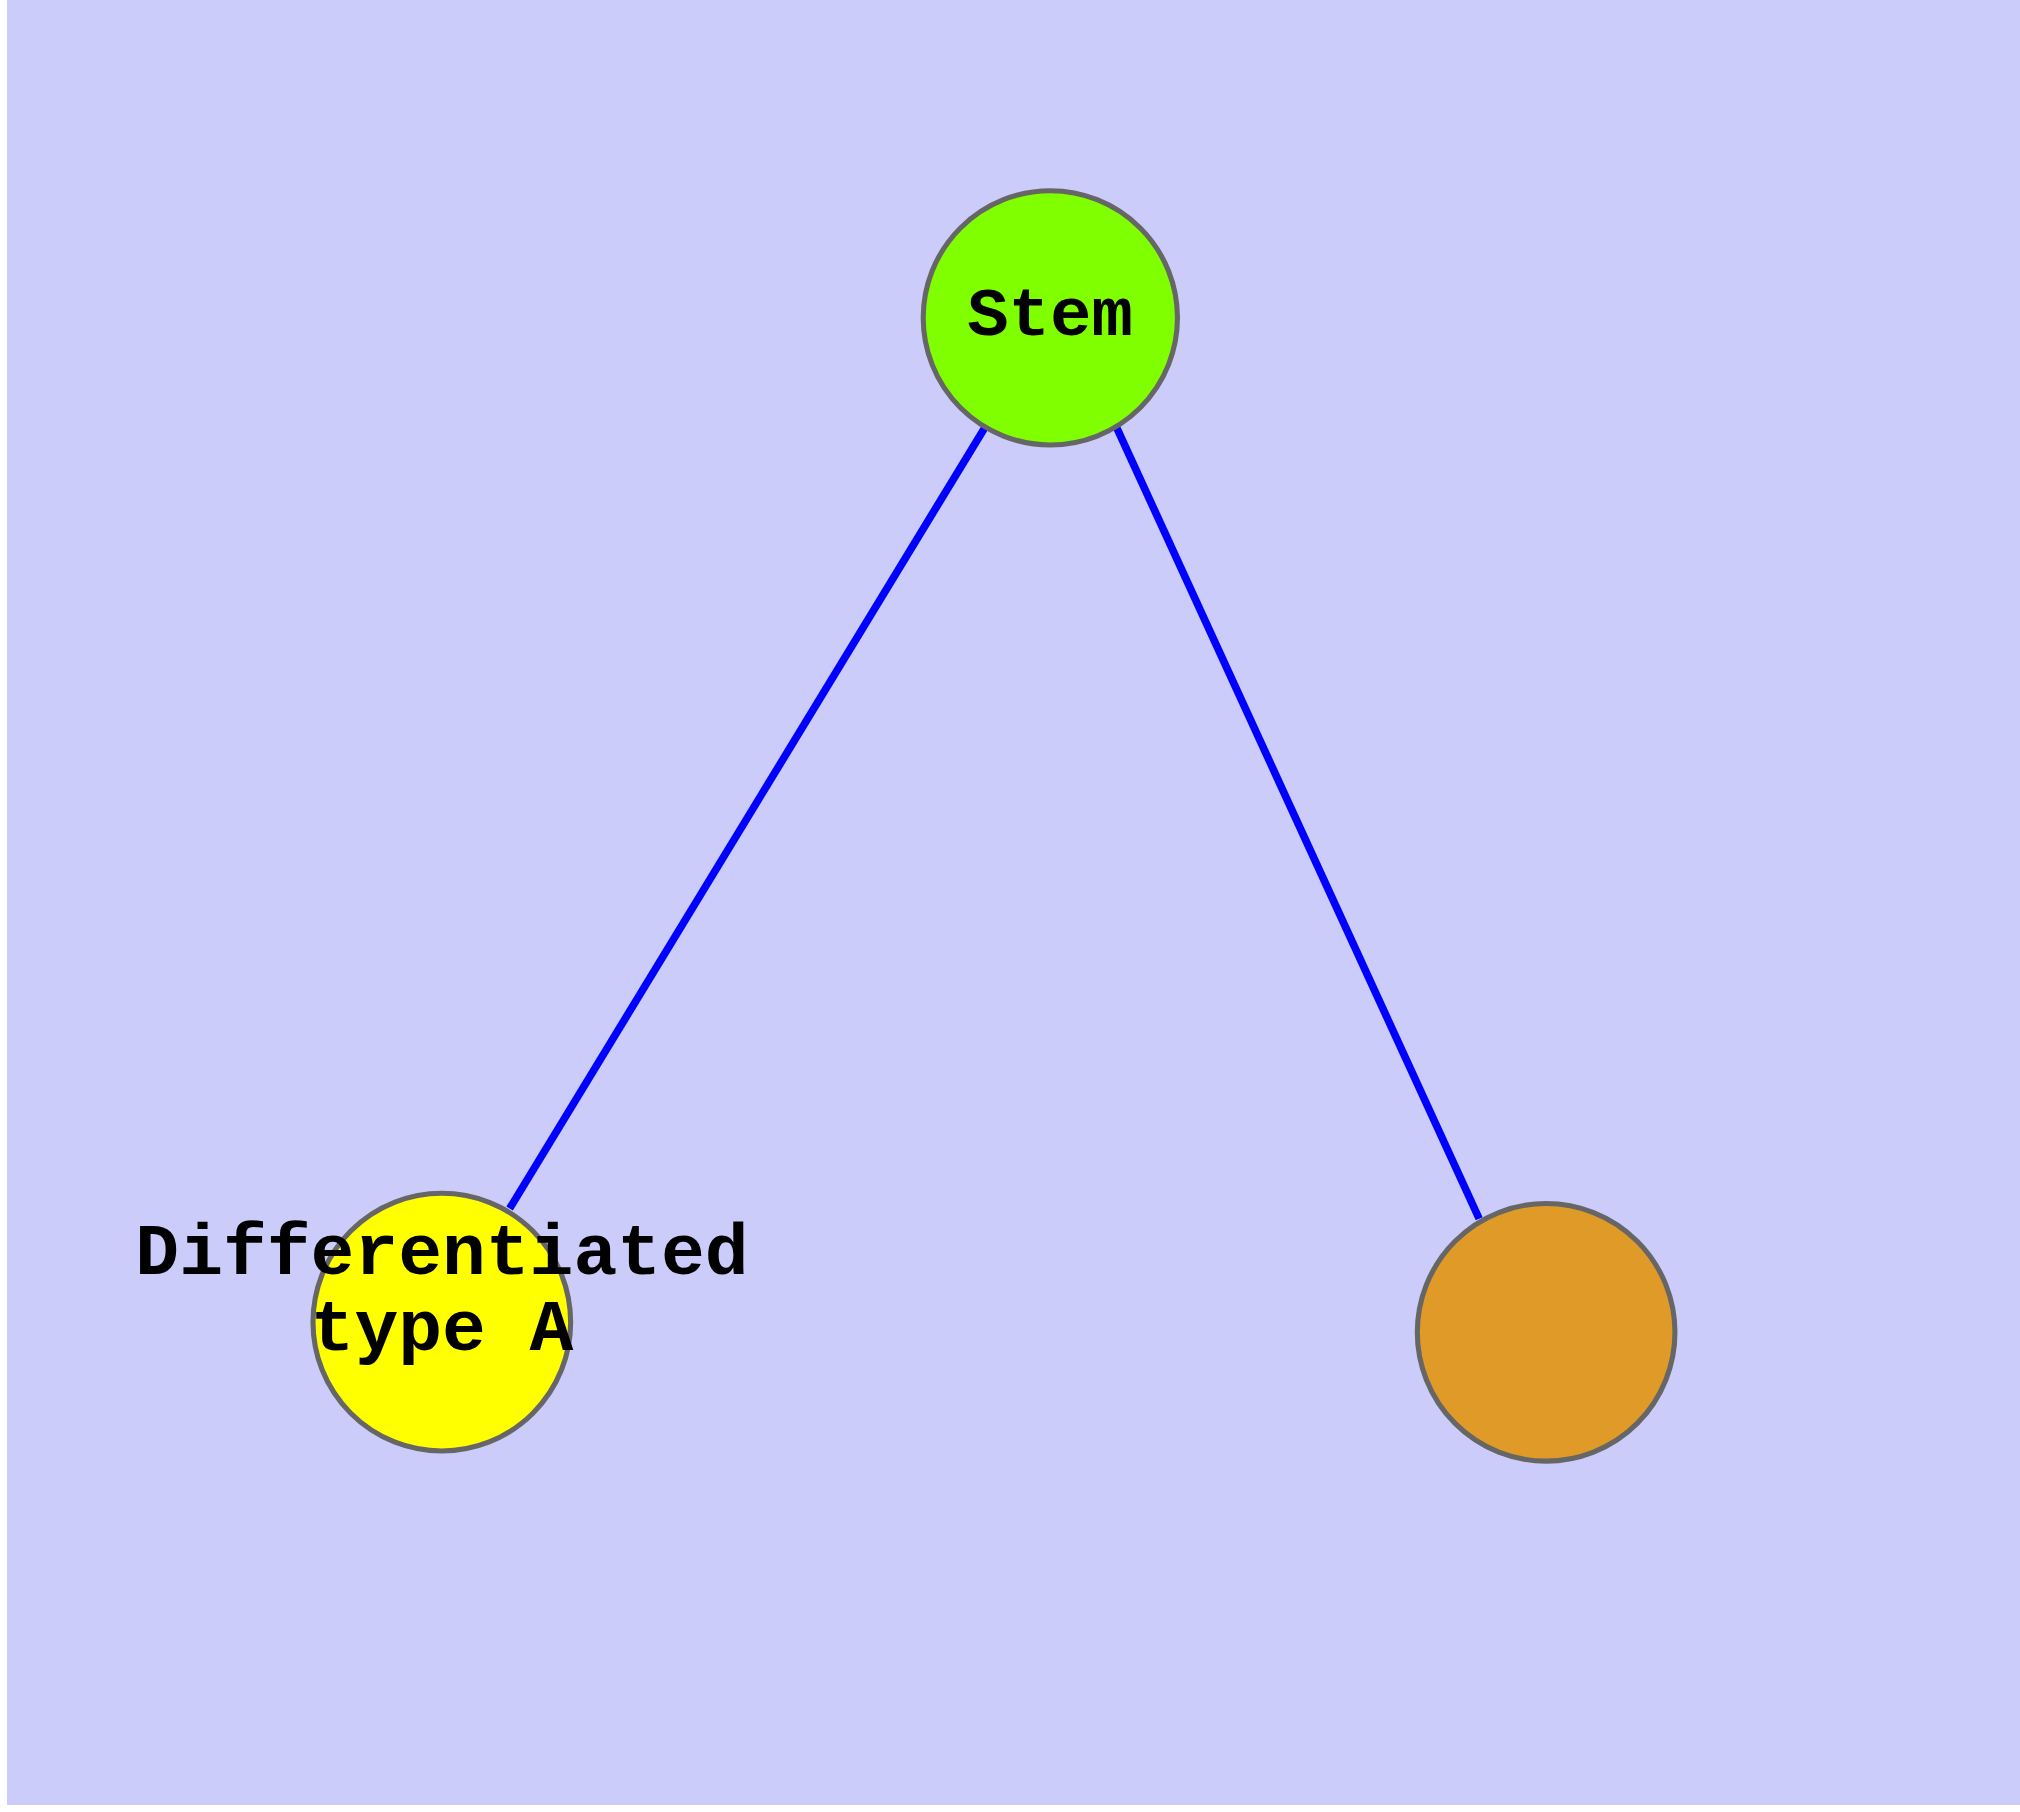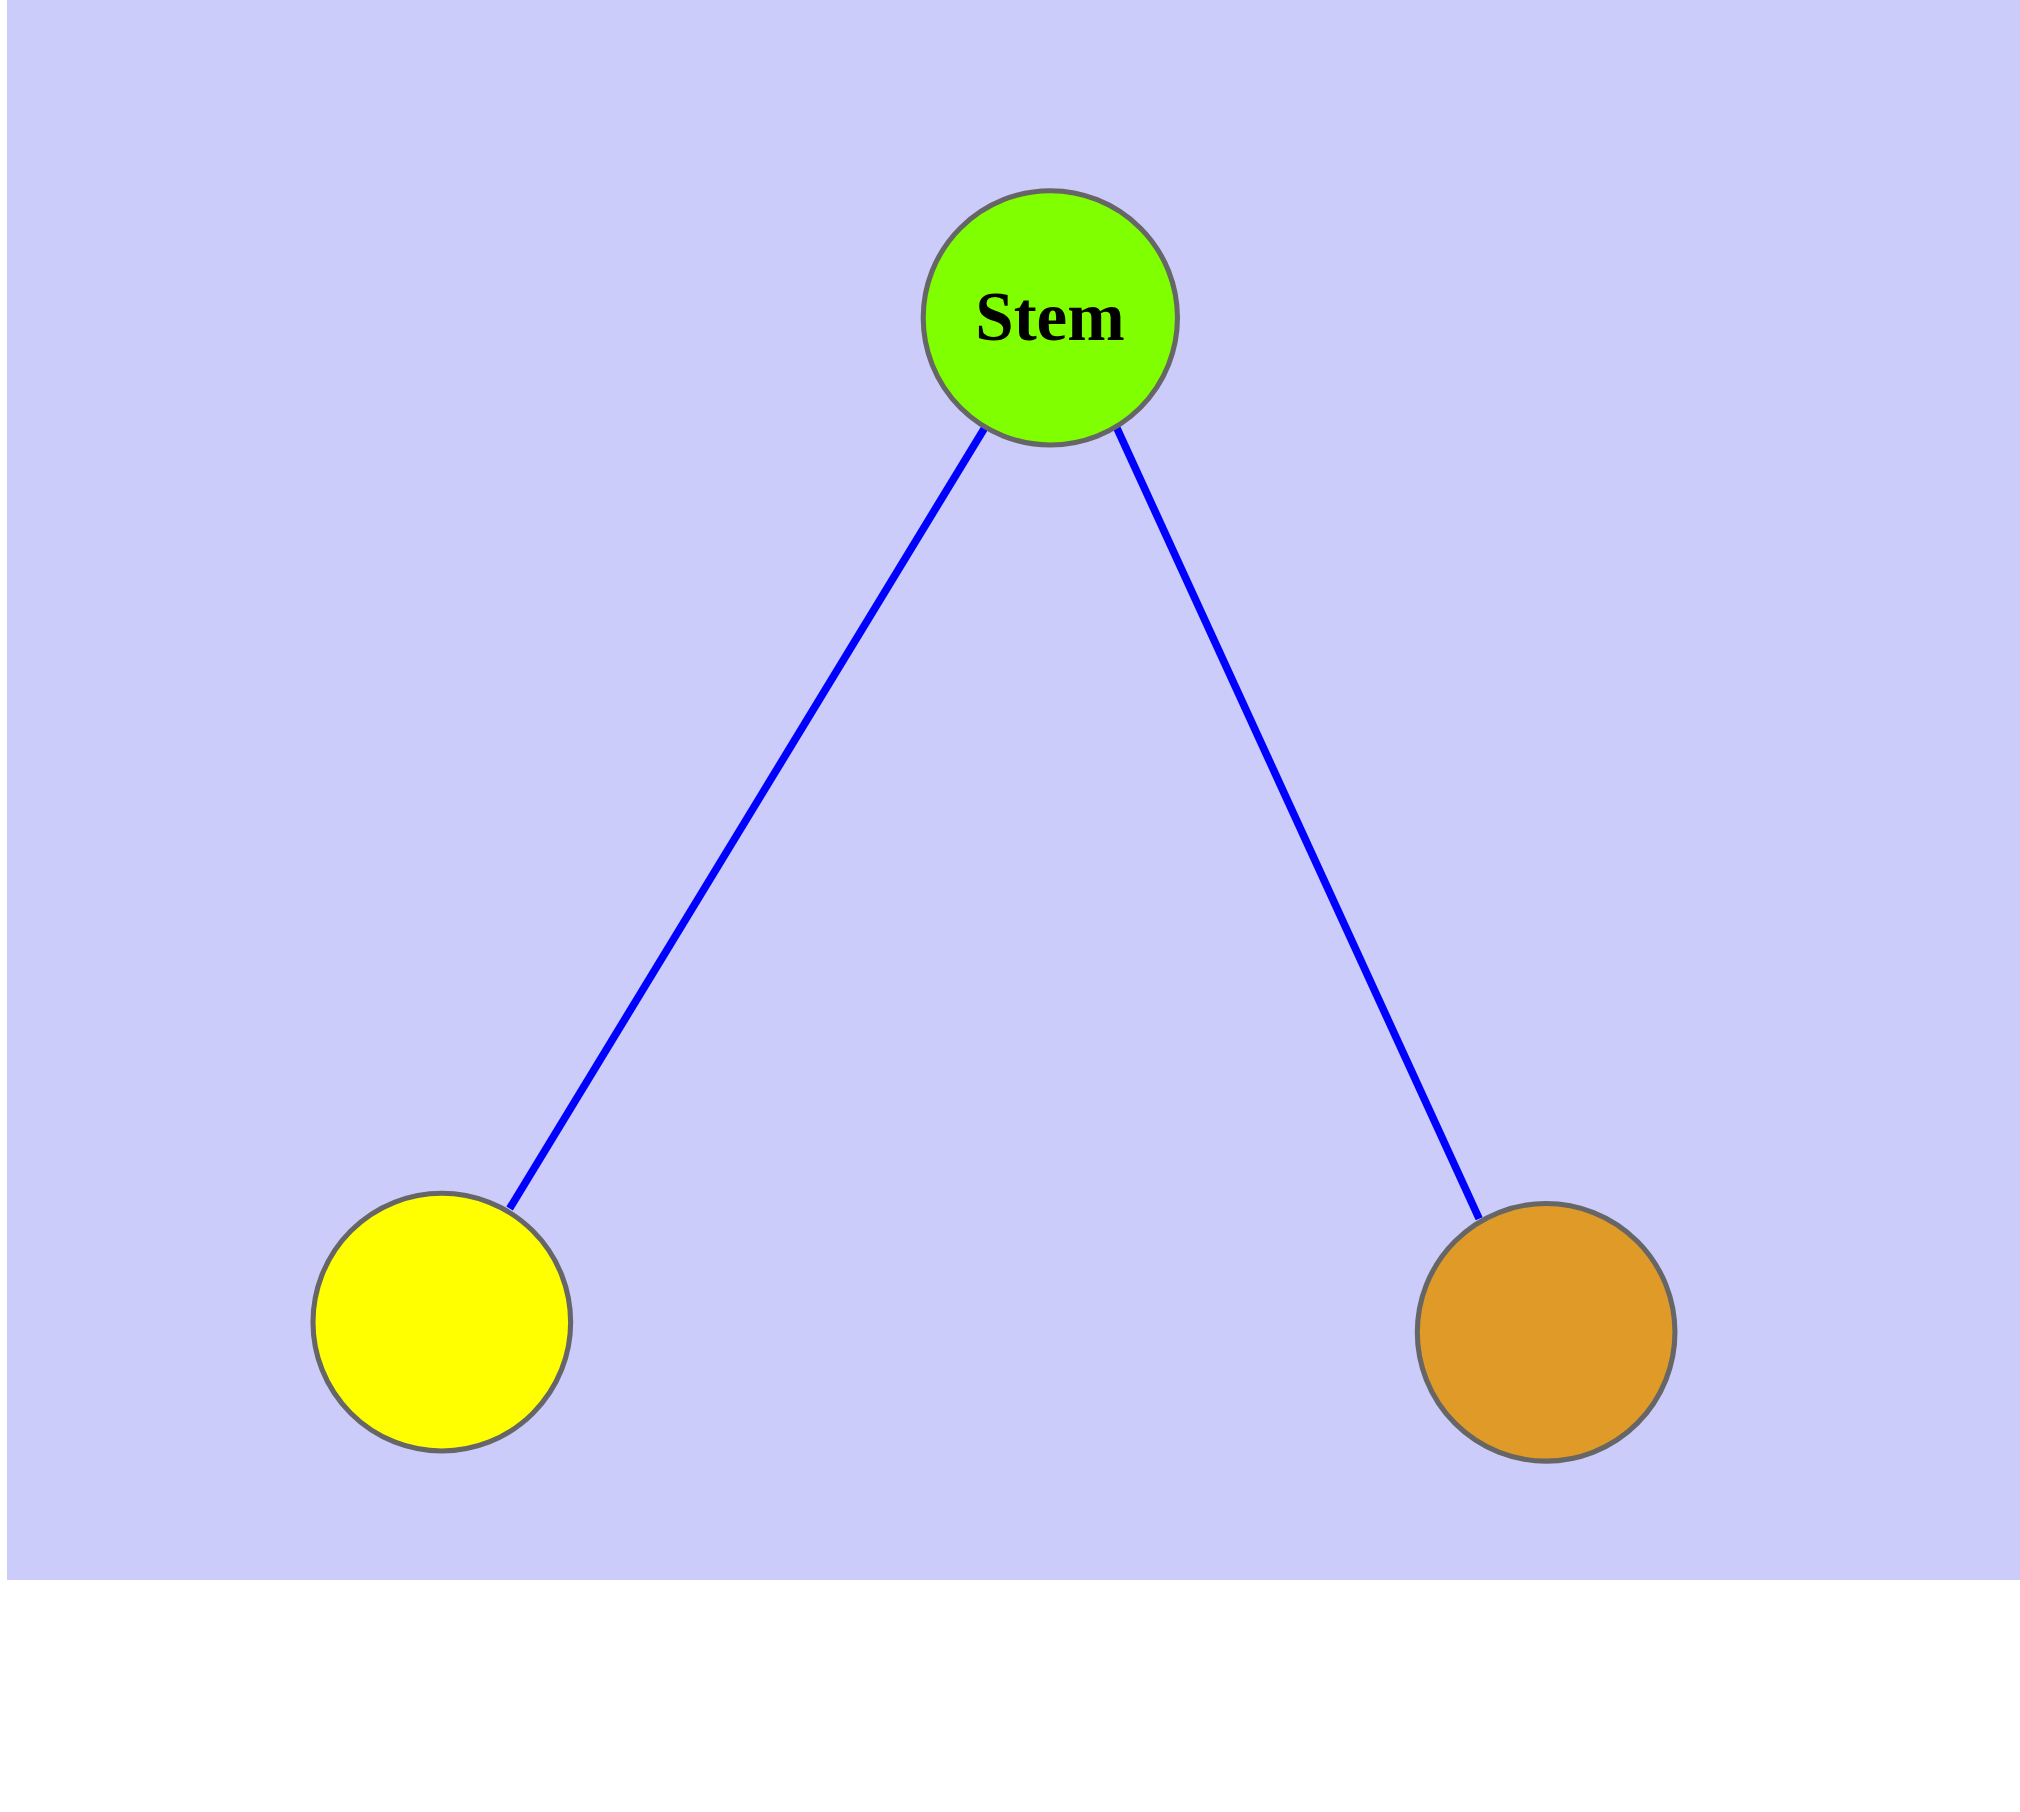--- a/index.html
+++ b/index.html
@@ -3,24 +3,24 @@
 <meta charset="utf-8">
 <style>
   html, body {
     margin: 0;
     padding: 0;
     background: #ffffff;
   }
   #canvas {
     position: relative;
     width: 2021px;
-    height: 1580px;
+    height: 1812px;
     background: #ffffff;
     overflow: hidden;
-    font-family: Liberation Serif, serif;
+    font-family: Liberation Mono, monospace;
   }
   #plot-area {
     position: absolute;
     left: 6.8px;
     top: 0px;
     width: 2014px;
     height: 1805px;
     background: #ccccfa;
   }
   #graph-svg {
@@ -63,16 +63,18 @@
 
     <g>
       <circle cx="1239" cy="375" r="150" fill="#7fff00" stroke="#666666" stroke-width="6"></circle>
       <circle cx="521" cy="1560" r="152" fill="#ffff00" stroke="#666666" stroke-width="6"></circle>
       <circle cx="1824" cy="1572" r="152" fill="#e09a28" stroke="#666666" stroke-width="6"></circle>
     </g>
   </svg>
 
   <div class="node-label label-root" style="left:1050px; top:318px;">Stem</div>
 
+  <div class="node-label label-leaf" style="left:442px; top:1293px;"><span>Differentiated</span>
+<span>type A</span></div>
 
 
 </div>
 
 
 </body></html>

